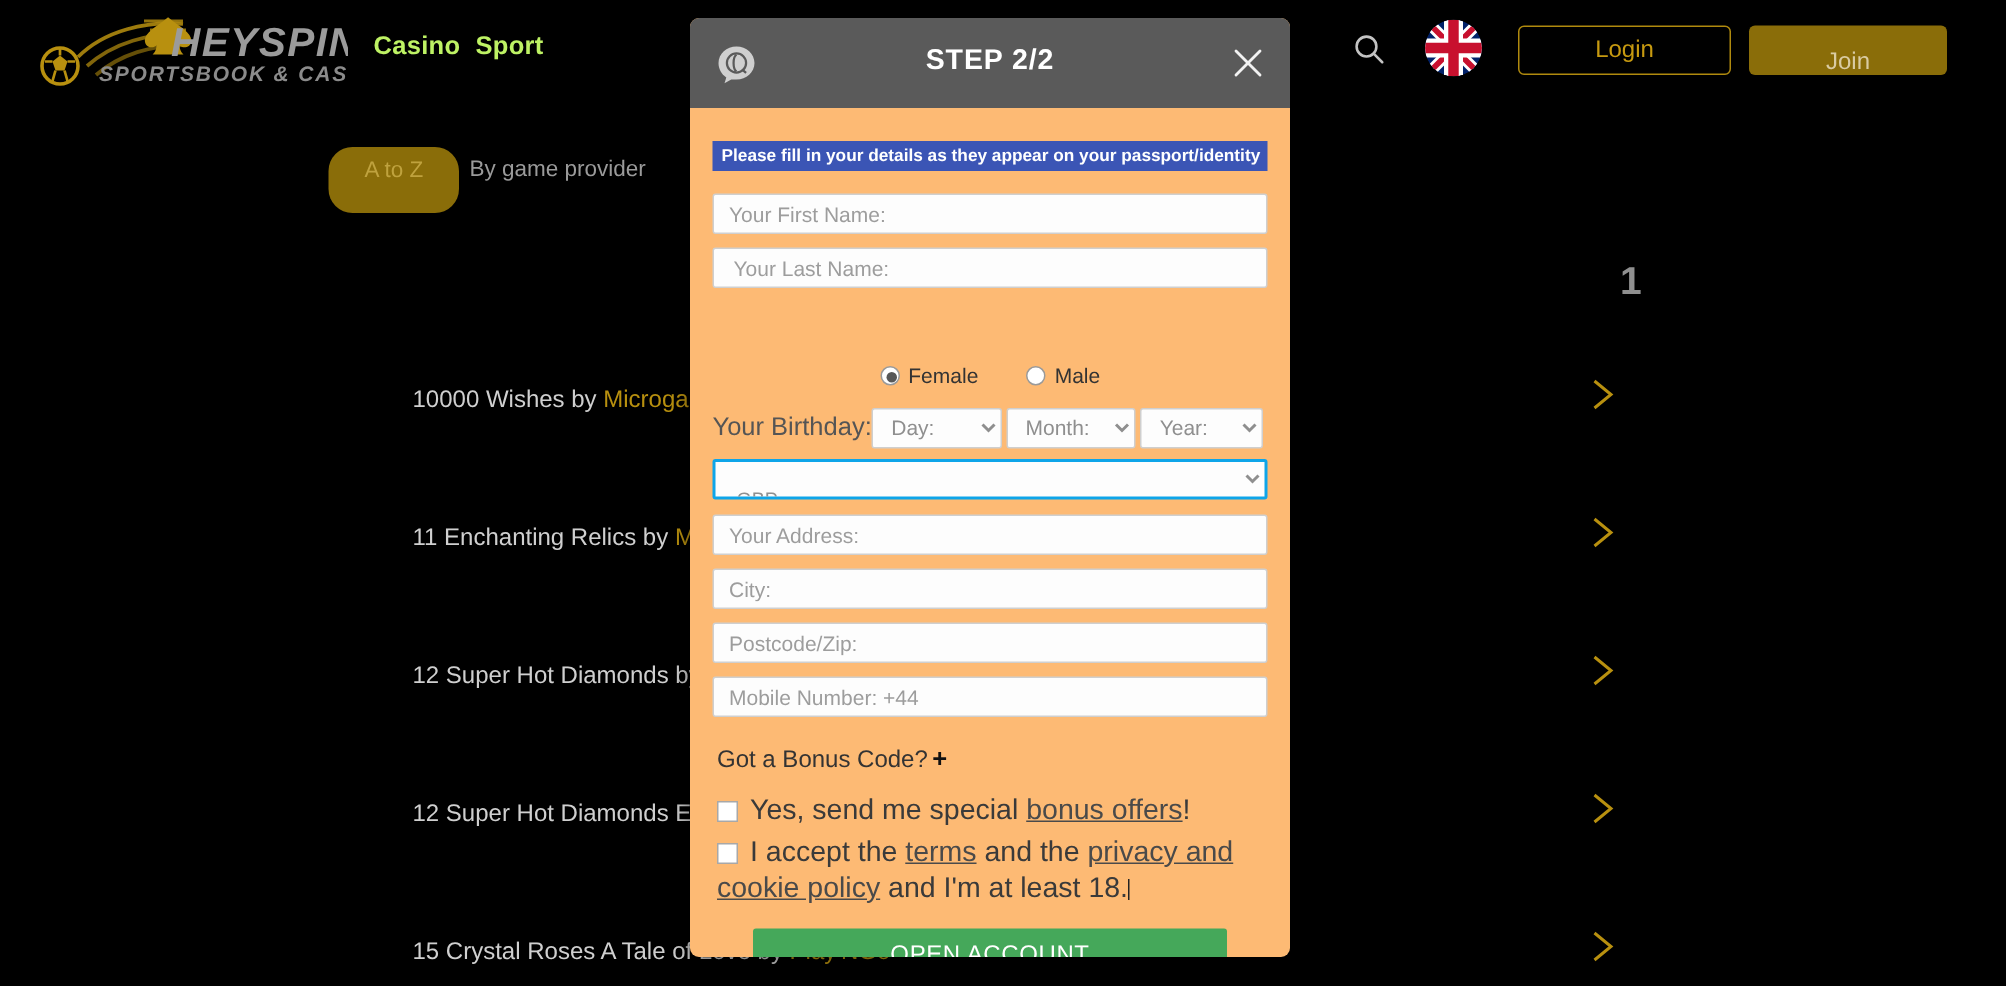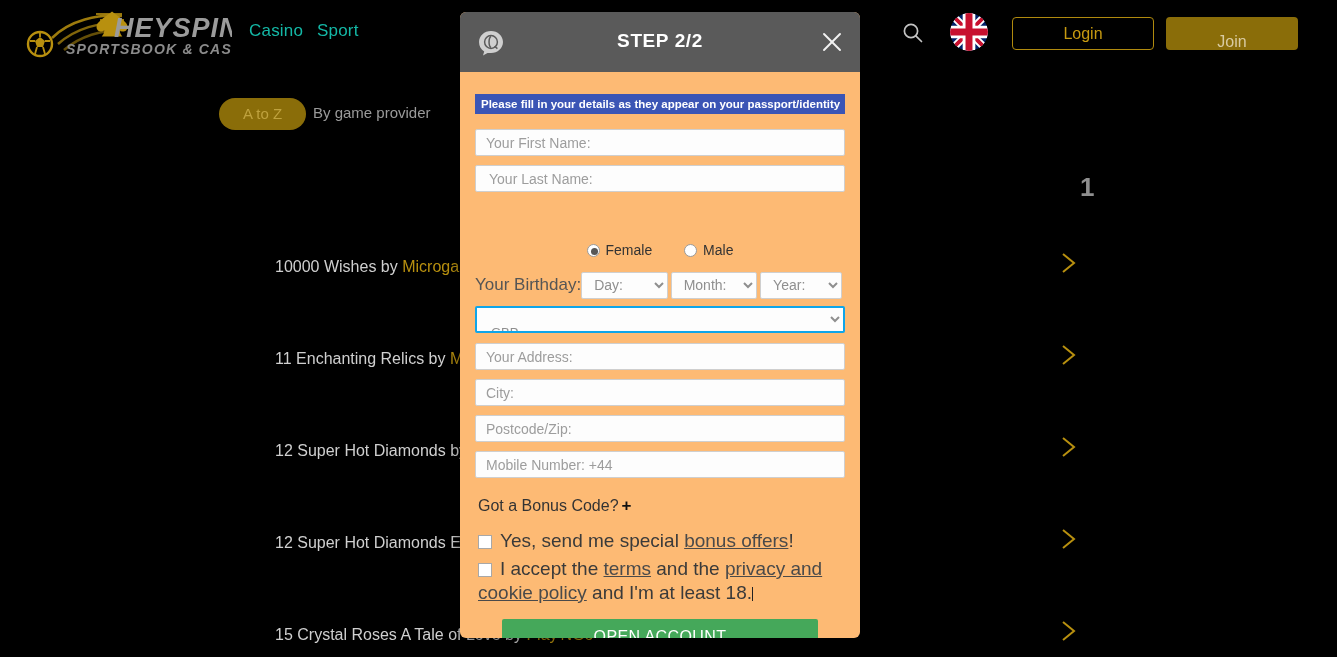--- a/index.html
+++ b/index.html
@@ -26,24 +26,25 @@
   }
   .logo {
     position: absolute; left: 18px; top: 8px;
     width: 214px; height: 50px;
     display: block;
   }
   .nav-link {
     position: absolute;
     top: 21px;
     font-size: 17px;
-    color: #14b8a6;
+    color: #bef264;
     letter-spacing: .2px;
     cursor: pointer;
     white-space: nowrap;
+    font-weight: bold;
   }
   .nav-casino { left: 249px; }
   .nav-sport  { left: 317px; }
 
   .search-icon {
     position: absolute; left: 901px; top: 21px;
     width: 24px; height: 24px;
     cursor: pointer;
   }
   .flag {
@@ -74,21 +75,21 @@
     color: #d9cba2;
     font-size: 16px;
     font-family: "Liberation Sans", sans-serif;
     cursor: pointer;
     padding: 16px;
   }
 
   
   .tab-pill {
     position: absolute; left: 219px; top: 98px;
-    height: 32px; padding: 0 24px;
+    height: 44px; padding: 0 24px;
     line-height: 32px;
     border-radius: 16px;
     background: #8a6d09;
     color: #bfa23e;
     font-size: 15px;
     cursor: pointer;
     white-space: nowrap;
   }
   .tab-plain {
     position: absolute; left: 313px; top: 104px;

